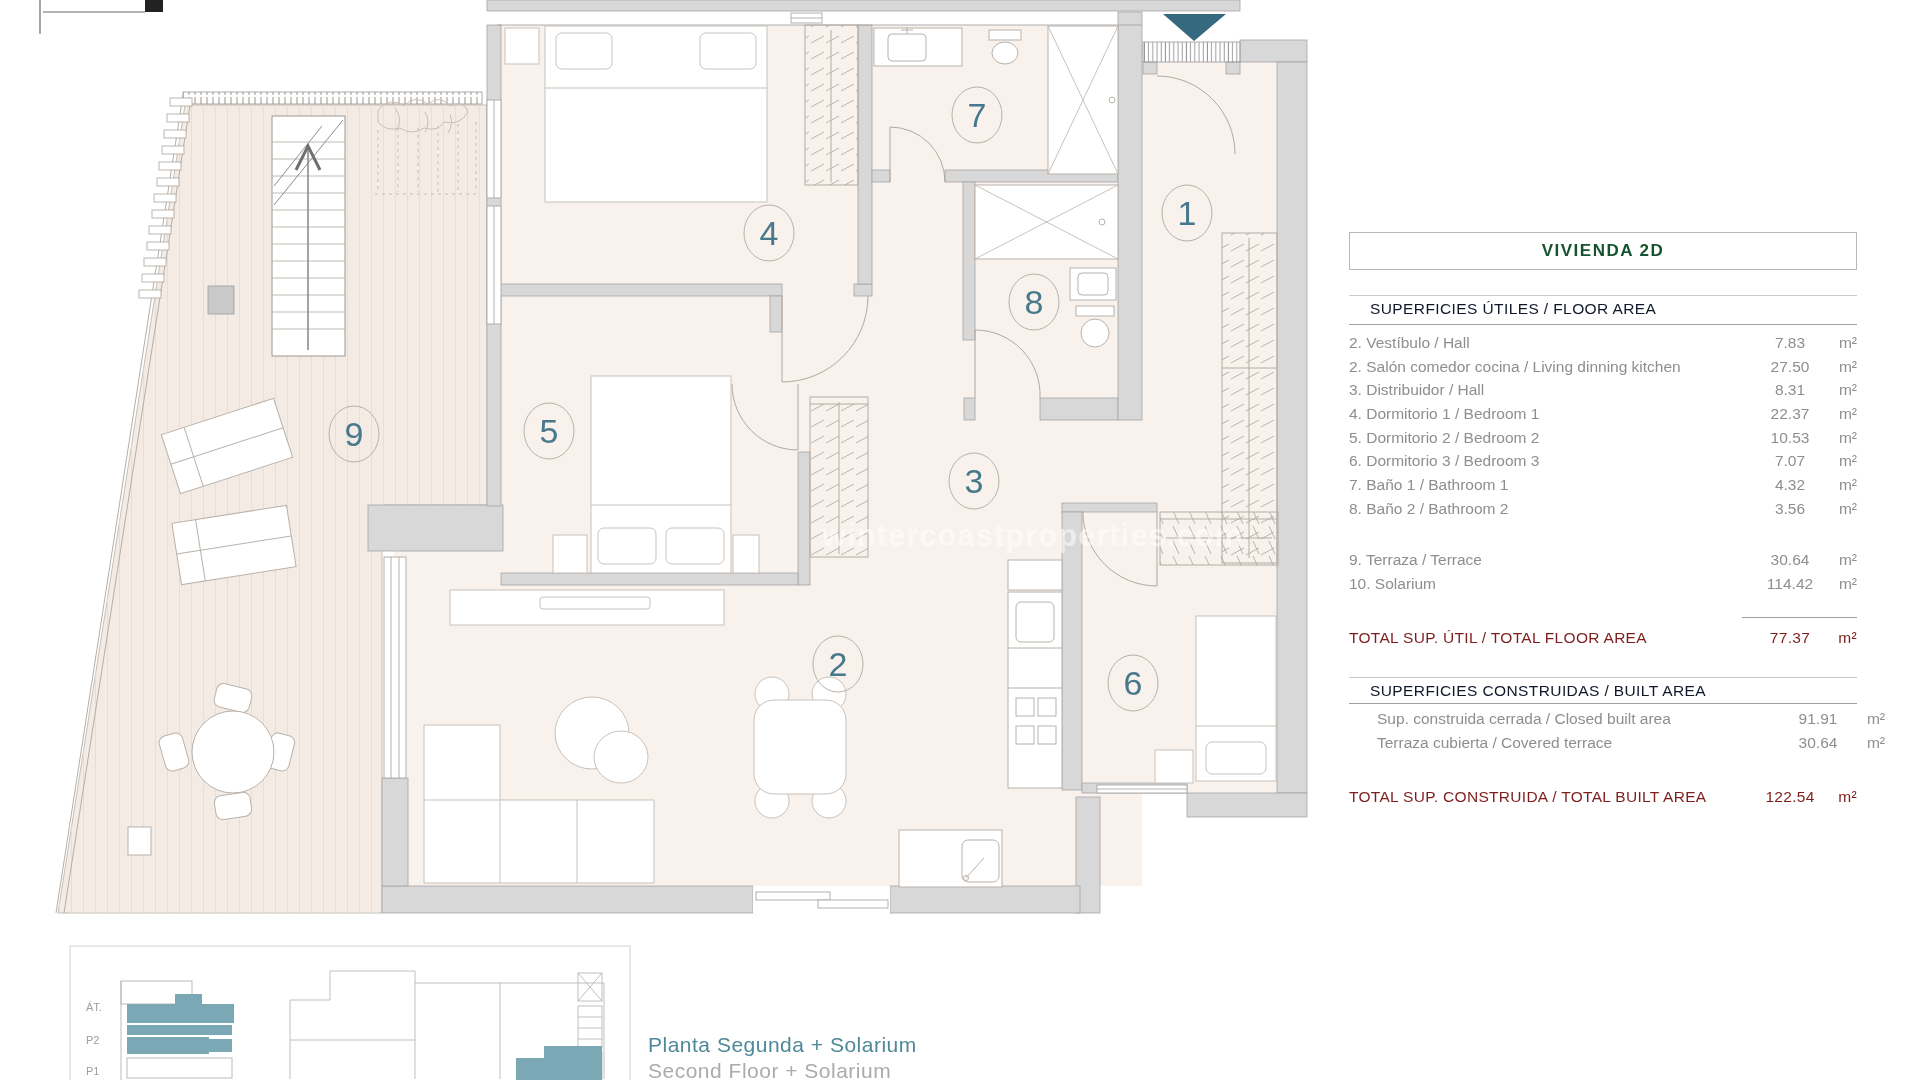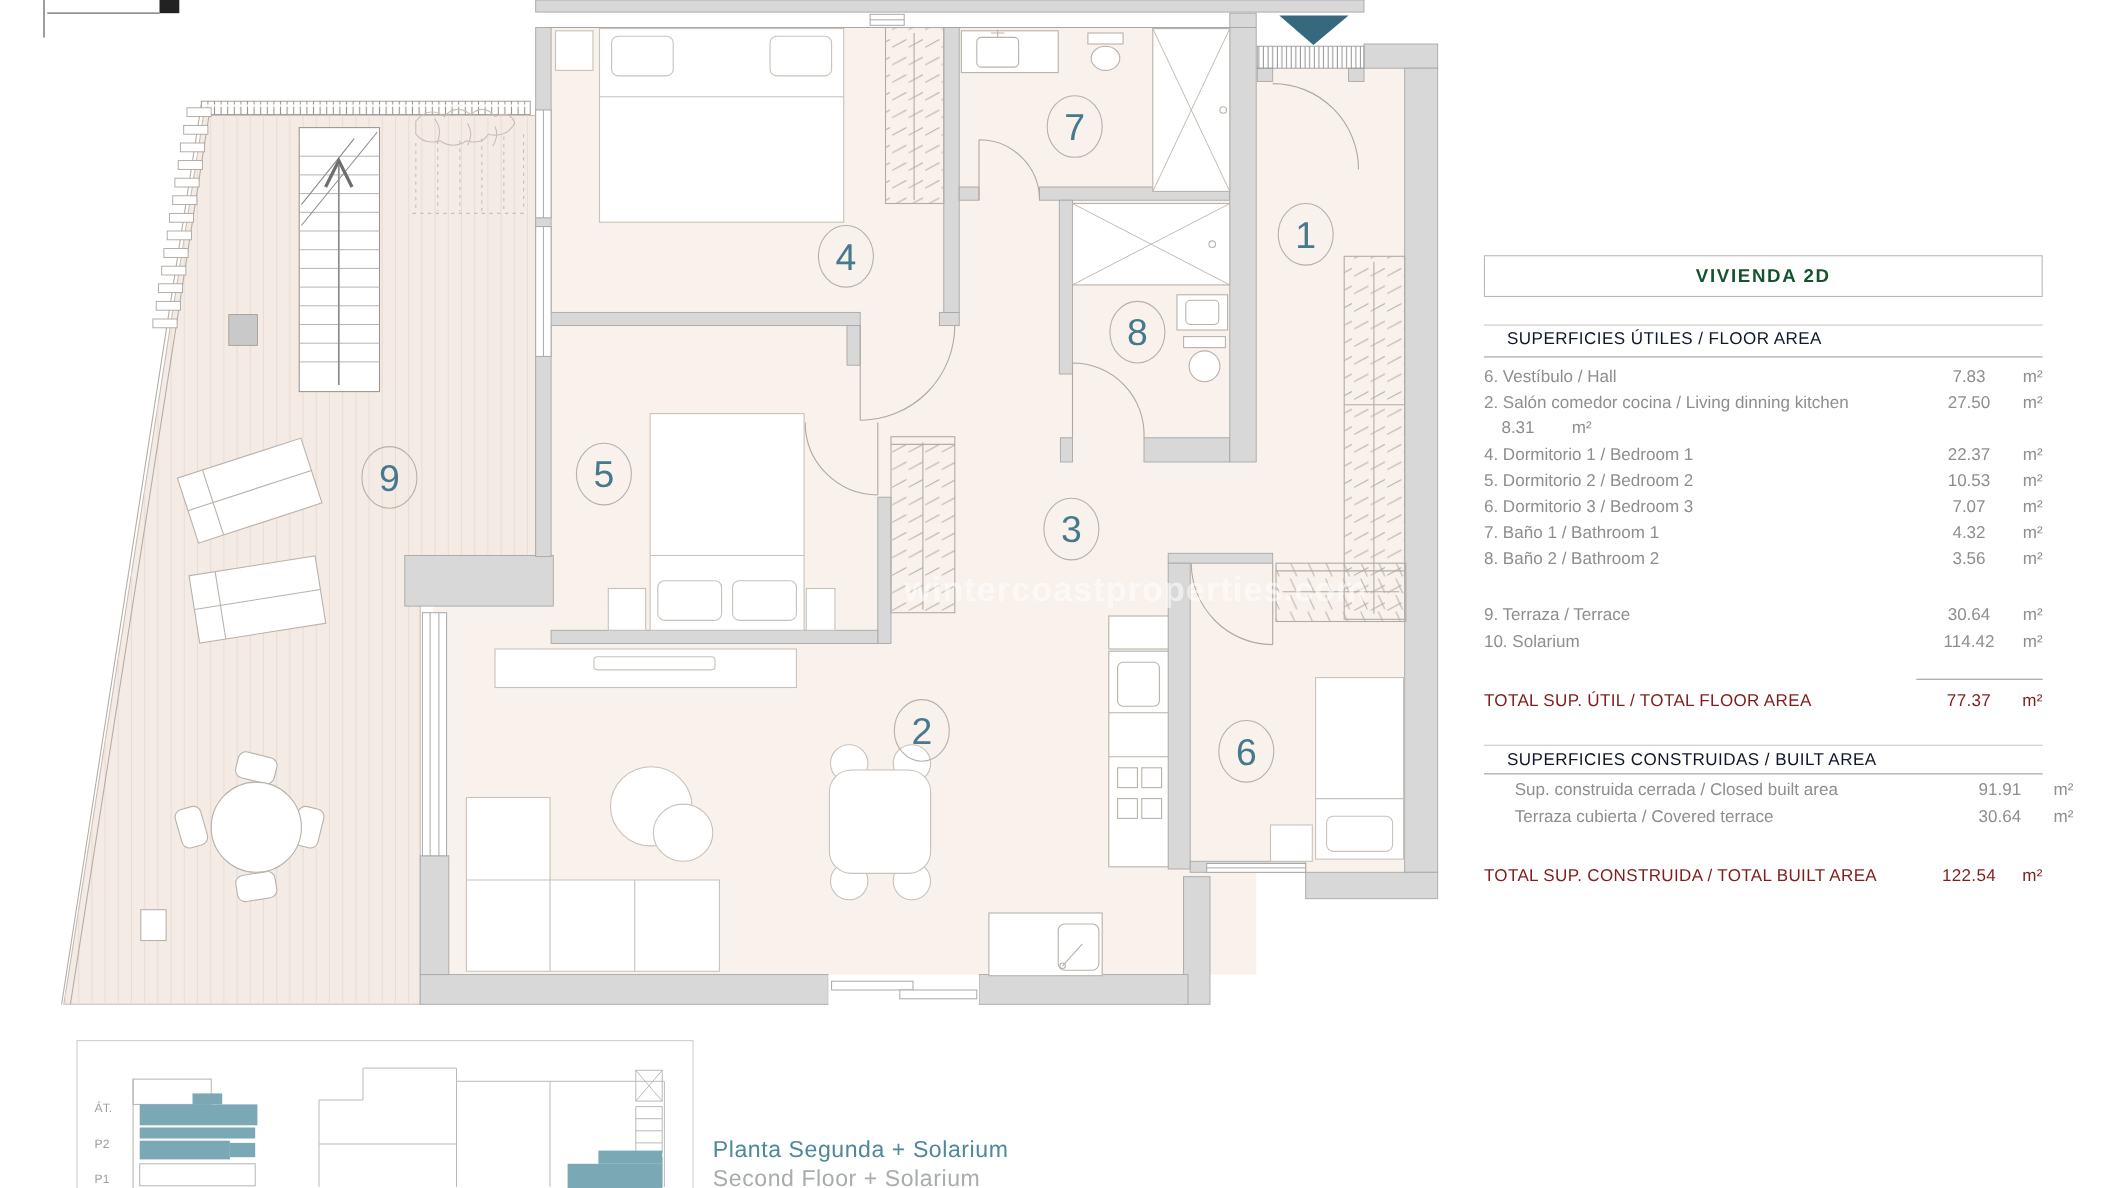--- a/index.html
+++ b/index.html
@@ -377,30 +377,31 @@
 
 <div class="panel">
   <div class="title-box">VIVIENDA 2D</div>
 
   <div class="rule" style="top:63px;"></div>
   <div class="sec-header" style="top:68px;">SUPERFICIES ÚTILES / FLOOR AREA</div>
   <div class="rule" style="top:92px;background:#9f9f9f;"></div>
 
   <div class="rows" style="top:99px;">
     <div class="arow">
-      <span class="lbl">6. Vestíbulo / Hall</span>
+      <span class="lbl">2. Vestíbulo / Hall</span>
       <span class="val">7.83</span>
       <span class="unit">m²</span>
     </div>
     <div class="arow">
       <span class="lbl">2. Salón comedor cocina / Living dinning kitchen</span>
       <span class="val">27.50</span>
       <span class="unit">m²</span>
     </div>
     <div class="arow">
+      <span class="lbl">3. Distribuidor / Hall</span>
       <span class="val">8.31</span>
       <span class="unit">m²</span>
     </div>
     <div class="arow">
       <span class="lbl">4. Dormitorio 1 / Bedroom 1</span>
       <span class="val">22.37</span>
       <span class="unit">m²</span>
     </div>
     <div class="arow">
       <span class="lbl">5. Dormitorio 2 / Bedroom 2</span>

